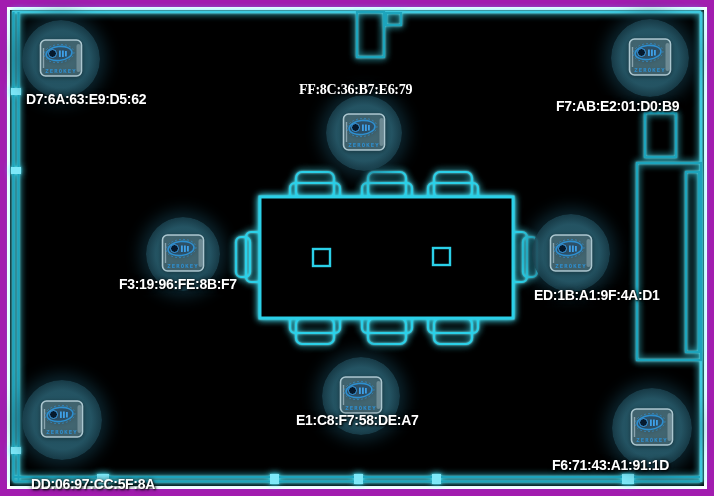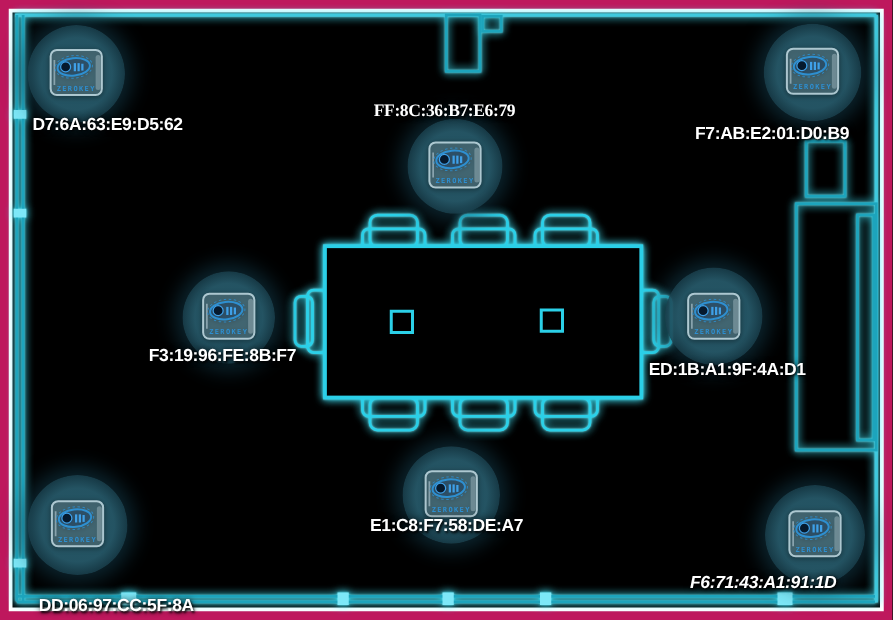--- a/index.html
+++ b/index.html
@@ -1,18 +1,18 @@
 <!DOCTYPE html>
 <html><head>
 <meta charset="utf-8">
 <style>
   html,body{margin:0;padding:0;background:#222;}
   .stage{
     position:relative;width:714px;height:496px;
-    background:#be185d;overflow:hidden;
+    background:#a21caf;overflow:hidden;
     font-family:"Liberation Sans",sans-serif;
   }
   .white-ring{position:absolute;inset:7px;background:#fff;}
   .field{position:absolute;inset:10px;background:#000;}
   .floorplan{
     position:absolute;left:0;top:0;width:714px;height:496px;
     filter:drop-shadow(0 0 3.5px rgba(0,225,255,.75)) drop-shadow(0 0 1px rgba(150,245,255,.9));
   }
   .wall{stroke:#1da4bc;stroke-width:2.2;fill:none;}
   .wall-bright{stroke:#3fc9de;stroke-width:2.6;fill:none;}
@@ -29,24 +29,24 @@
   .chip{position:absolute;width:48px;height:42px;filter:drop-shadow(0 1px 2px rgba(0,0,0,.6));}
   .mac{
     position:absolute;color:#fff;font-weight:700;font-size:14px;letter-spacing:-.3px;
     white-space:nowrap;text-shadow:1px 1px 2px #000,0 0 5px rgba(0,0,0,.9);
   }
   
   .dev1 .halo{left:22px;top:20px;width:78px;height:78px;}   .dev1 .chip{left:37px;top:37px;}   .dev1 .mac{left:26px;top:91px;}
   .dev2 .halo{left:326px;top:95px;width:76px;height:76px;}  .dev2 .chip{left:340px;top:111px;} .dev2 .mac{left:299px;top:82px;font-family:Liberation Serif, serif;}
   .dev3 .halo{left:611px;top:19px;width:78px;height:78px;}  .dev3 .chip{left:626px;top:36px;}  .dev3 .mac{left:556px;top:98px;}
   .dev4 .halo{left:146px;top:217px;width:74px;height:74px;} .dev4 .chip{left:159px;top:232px;} .dev4 .mac{left:119px;top:276px;}
-  .dev5 .halo{left:532px;top:214px;width:78px;height:78px;} .dev5 .chip{left:547px;top:232px;} .dev5 .mac{left:519px;top:287px;}
+  .dev5 .halo{left:532px;top:214px;width:78px;height:78px;} .dev5 .chip{left:547px;top:232px;} .dev5 .mac{left:519px;top:287px;padding-left:15px;}
   .dev6 .halo{left:322px;top:357px;width:78px;height:78px;} .dev6 .chip{left:337px;top:374px;} .dev6 .mac{left:296px;top:412px;}
   .dev7 .halo{left:22px;top:380px;width:80px;height:80px;}  .dev7 .chip{left:38px;top:398px;}  .dev7 .mac{left:31px;top:476px;}
-  .dev8 .halo{left:612px;top:388px;width:80px;height:80px;} .dev8 .chip{left:628px;top:406px;} .dev8 .mac{left:552px;top:457px;font-style:italic;}
+  .dev8 .halo{left:612px;top:388px;width:80px;height:80px;} .dev8 .chip{left:628px;top:406px;} .dev8 .mac{left:552px;top:457px;}
   .logo-txt{font-family:"DejaVu Sans Mono",monospace;font-weight:700;font-size:5.6px;letter-spacing:1.1px;fill:#2e8fd0;}
 </style>
 </head>
 <body>
 
 <div class="stage">
   <div class="white-ring"></div>
   <div class="field"></div>
 
   <svg class="floorplan" viewBox="0 0 714 496" aria-hidden="true">

